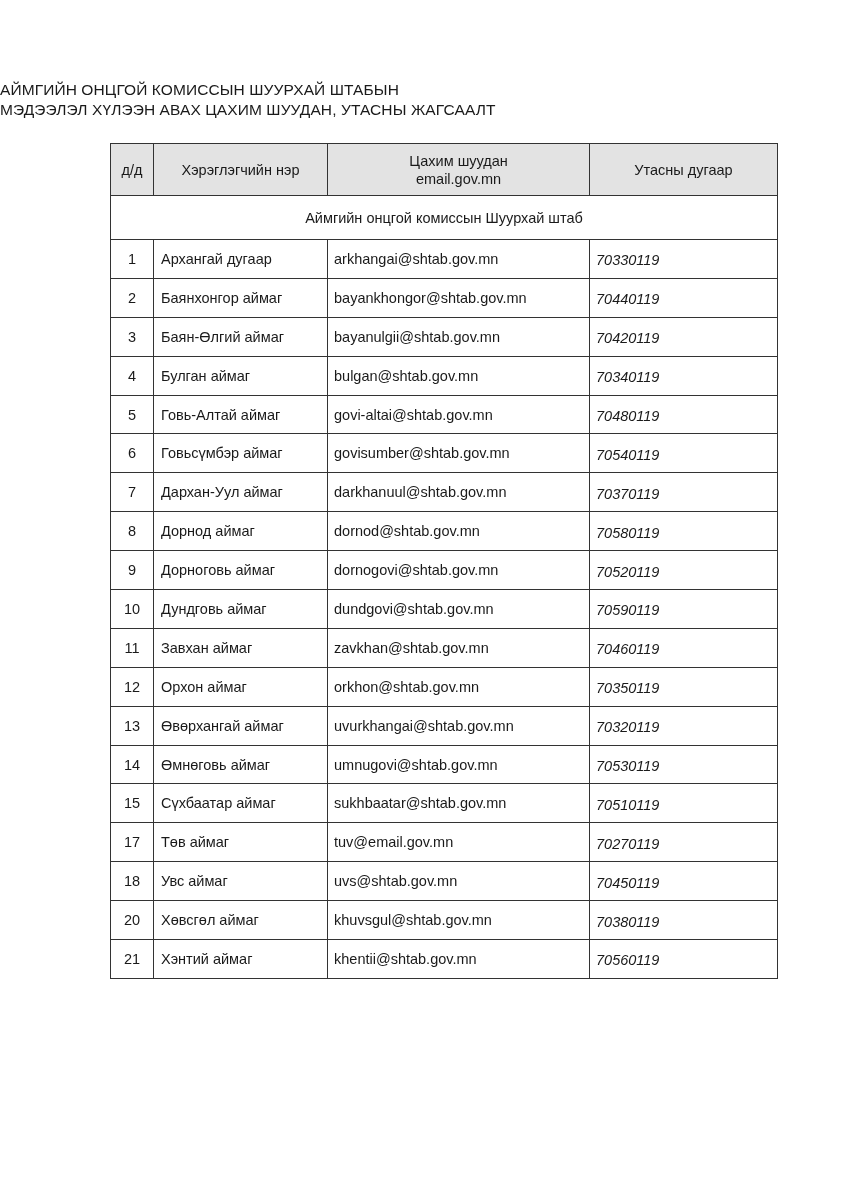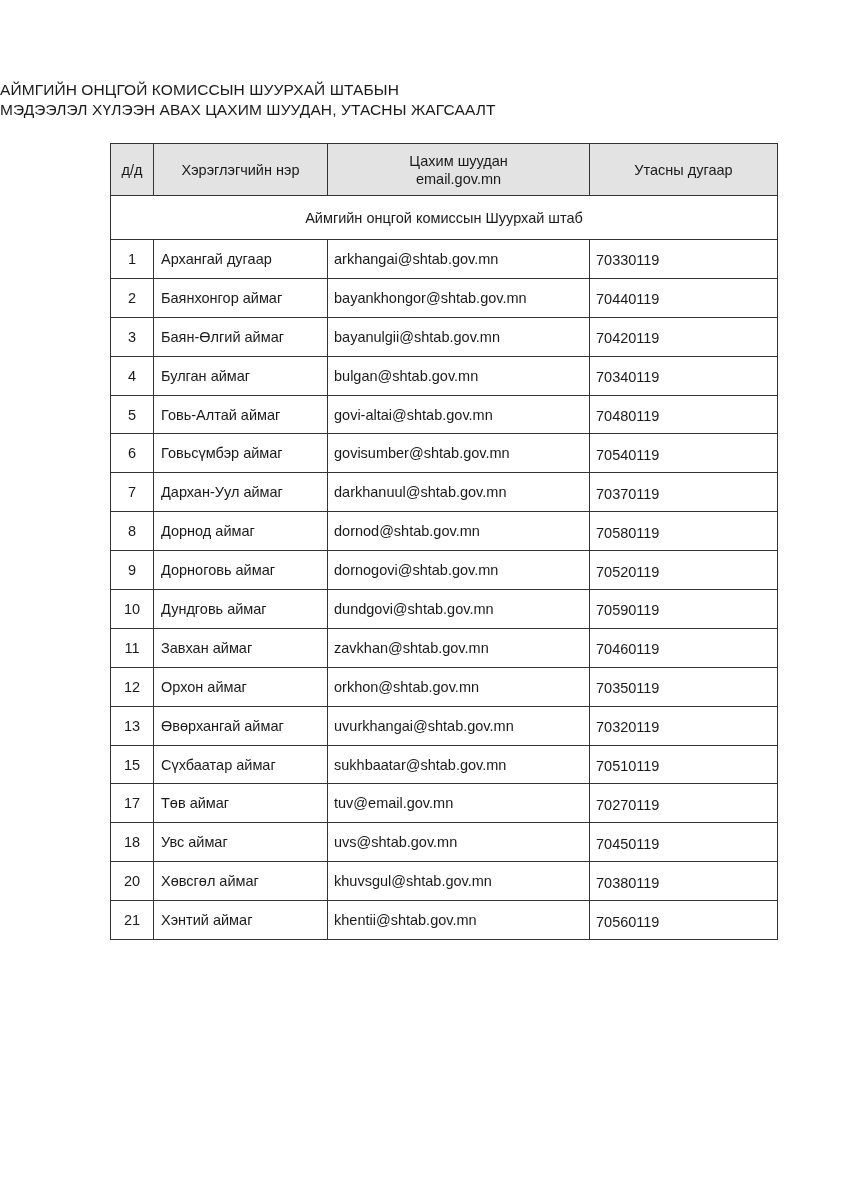--- a/index.html
+++ b/index.html
@@ -10,21 +10,21 @@
   table { position: absolute; top: 143px; left: 110px; border-collapse: collapse;
           width: 667px; table-layout: fixed; }
   td, th { border: 1.5px solid #333; font-size: 14.5px; font-weight: normal;
            padding: 0; vertical-align: middle; }
   thead th { background: #e3e3e3; height: 51px; text-align: center; line-height: 18px; }
   .section td { height: 43px; text-align: center; }
   tbody tr.row td { height: 34.9px; }
   td.num { text-align: center; }
   td.name { padding-left: 7px; }
   td.email { padding-left: 6px; }
-  td.phone { padding-left: 6px; padding-top: 3px; }
+  td.phone { padding-left: 6px; padding-top: 3px; font-style: italic; }
   col.c1 { width: 43px; } col.c2 { width: 174px; } col.c3 { width: 262px; } col.c4 { width: 188px; }
 </style>
 </head>
 <body>
 
 <div class="title">
   <div>АЙМГИЙН ОНЦГОЙ КОМИССЫН ШУУРХАЙ ШТАБЫН</div>
   <div>МЭДЭЭЛЭЛ ХҮЛЭЭН АВАХ ЦАХИМ ШУУДАН, УТАСНЫ ЖАГСААЛТ</div>
 </div>
 
@@ -122,20 +122,26 @@
         <td class="email">orkhon@shtab.gov.mn</td>
         <td class="phone">70350119</td>
       </tr>
       <tr class="row">
         <td class="num">13</td>
         <td class="name">Өвөрхангай аймаг</td>
         <td class="email">uvurkhangai@shtab.gov.mn</td>
         <td class="phone">70320119</td>
       </tr>
       <tr class="row">
+        <td class="num">14</td>
+        <td class="name">Өмнөговь аймаг</td>
+        <td class="email">umnugovi@shtab.gov.mn</td>
+        <td class="phone">70530119</td>
+      </tr>
+      <tr class="row">
         <td class="num">15</td>
         <td class="name">Сүхбаатар аймаг</td>
         <td class="email">sukhbaatar@shtab.gov.mn</td>
         <td class="phone">70510119</td>
       </tr>
       <tr class="row">
         <td class="num">17</td>
         <td class="name">Төв аймаг</td>
         <td class="email">tuv@email.gov.mn</td>
         <td class="phone">70270119</td>

